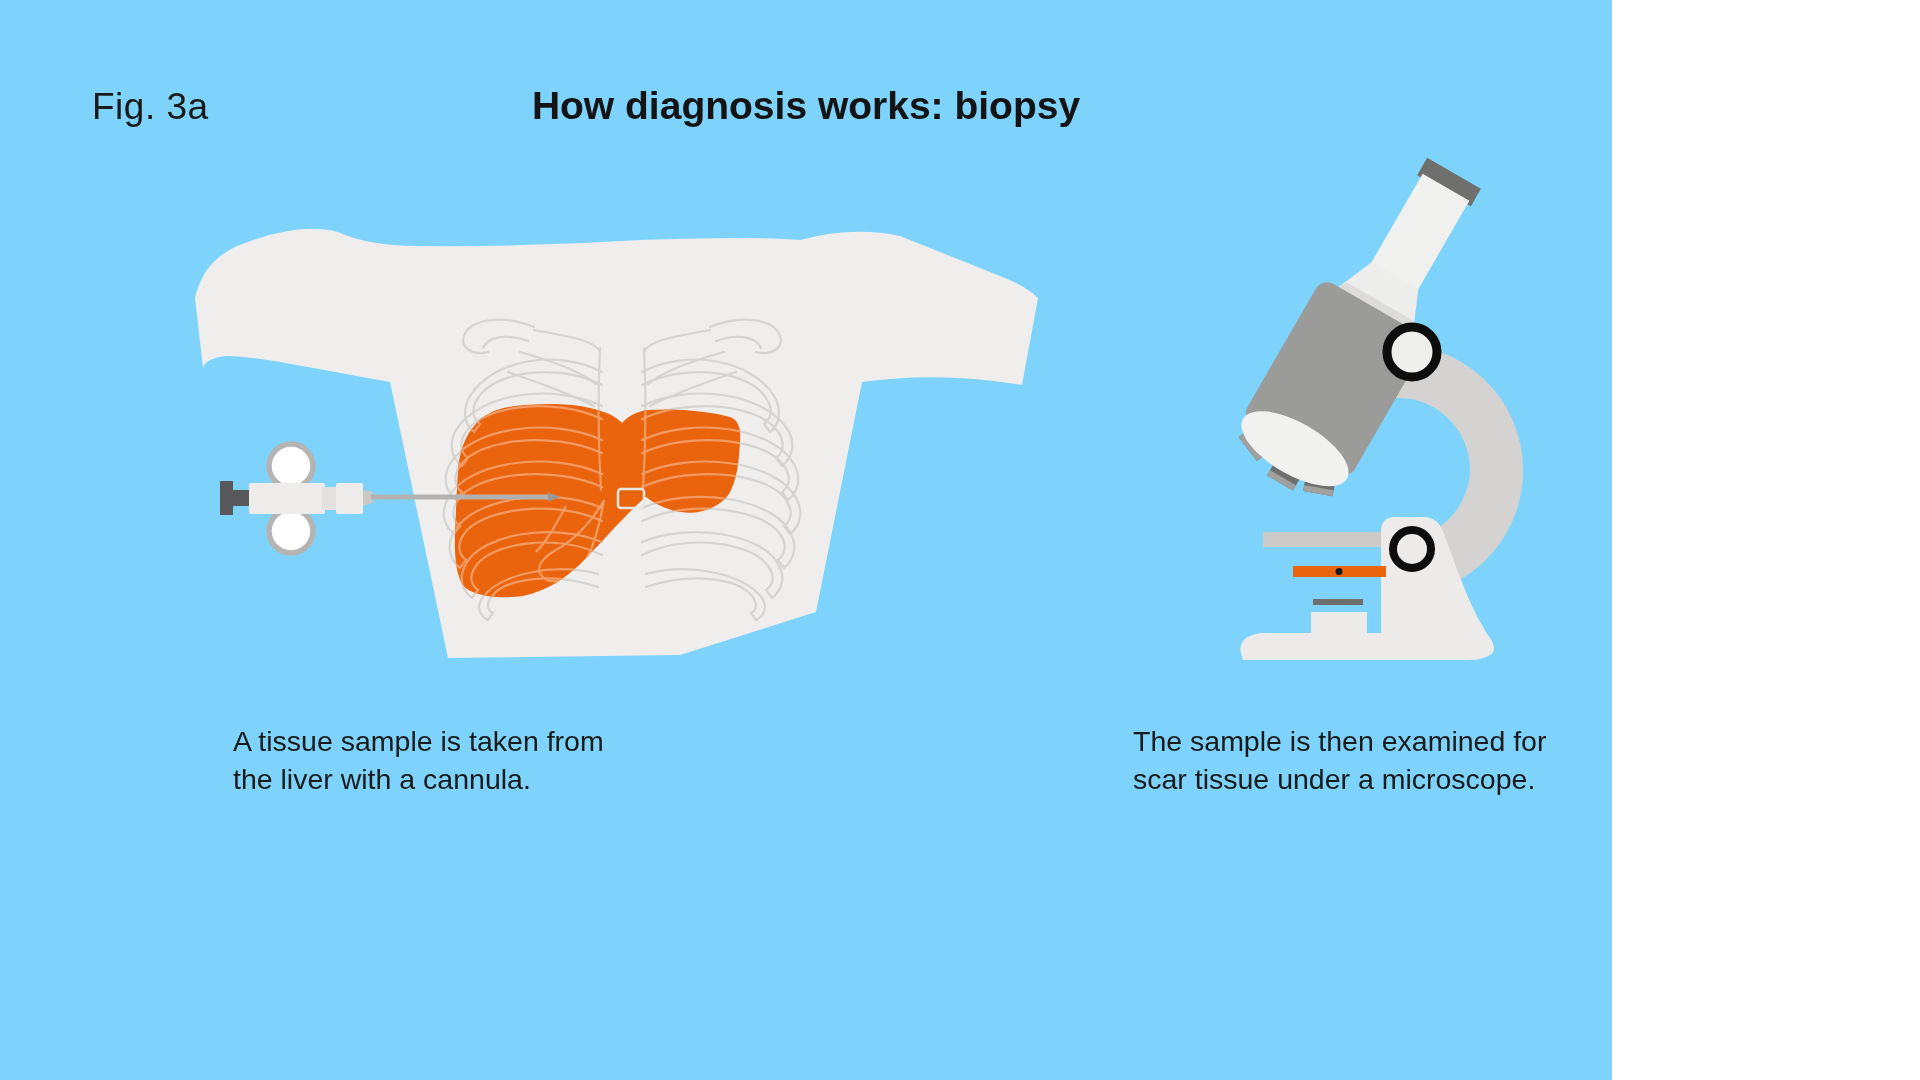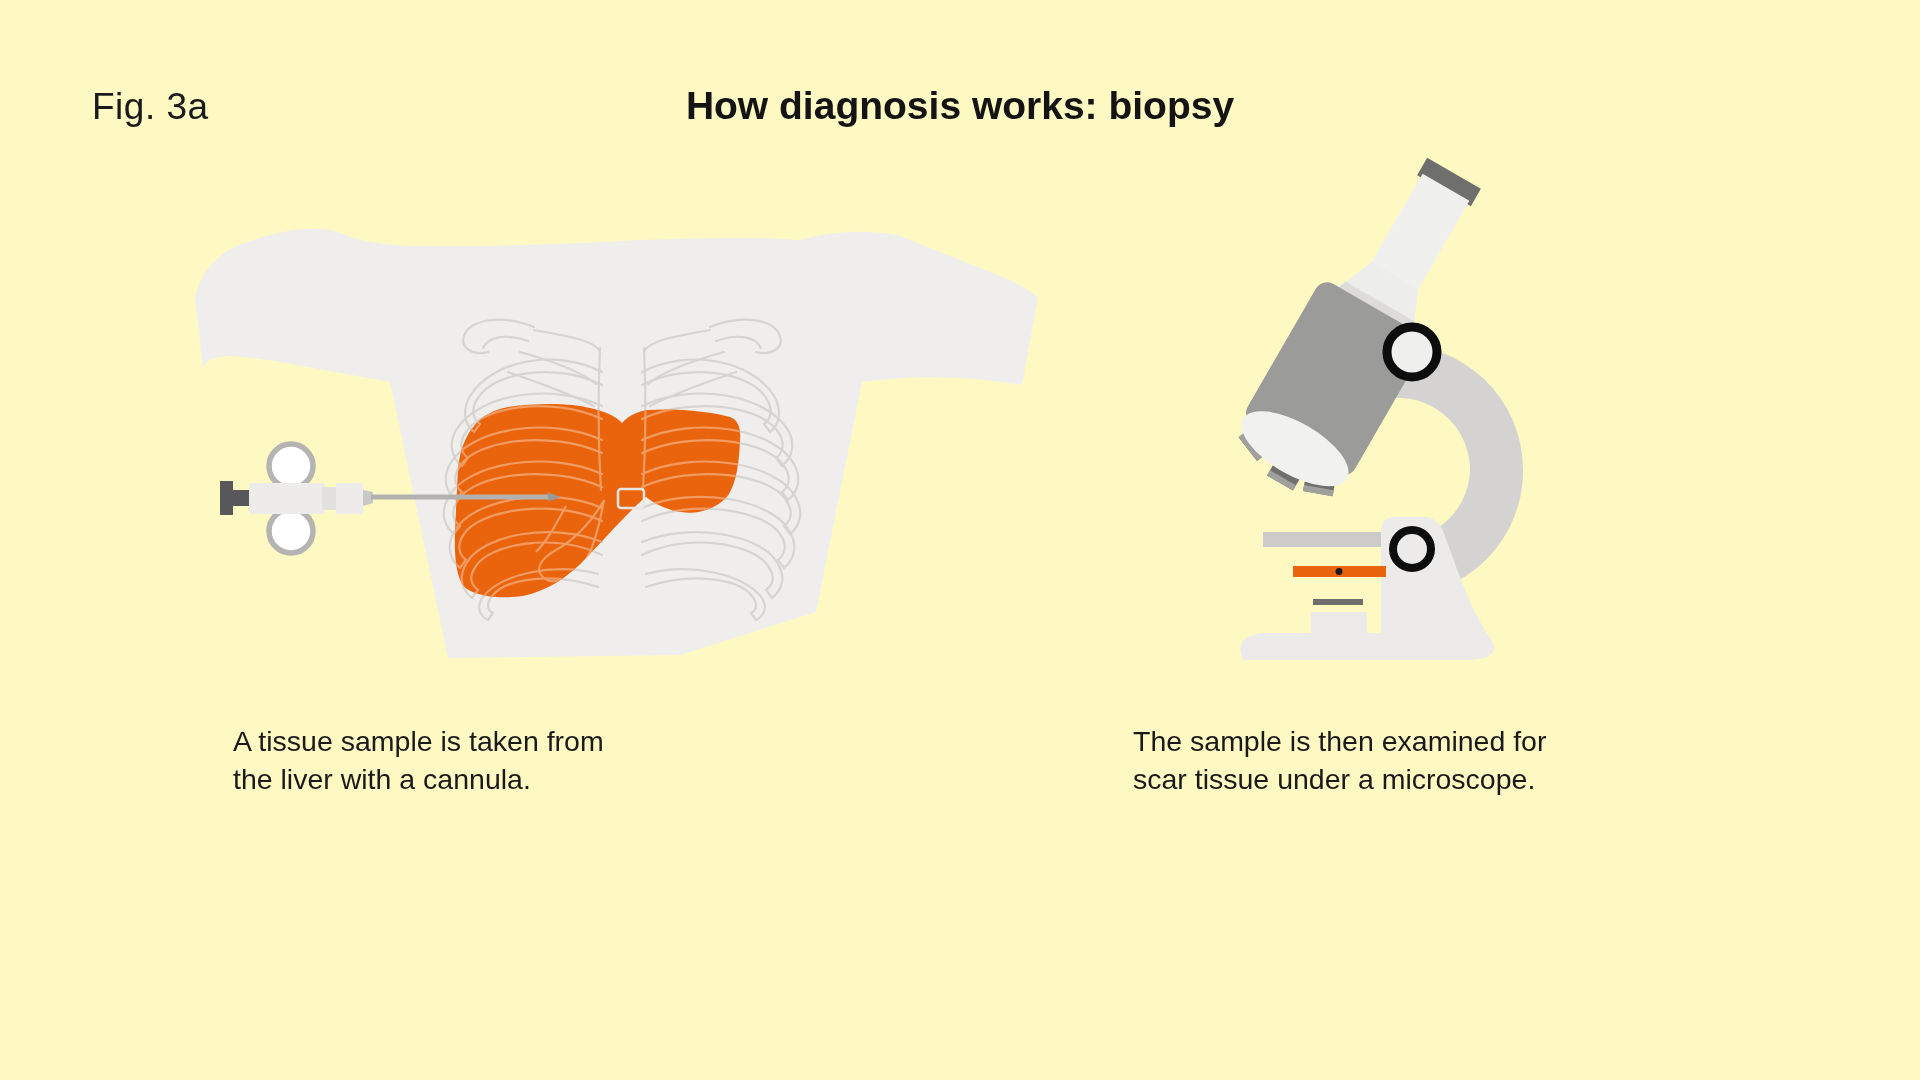--- a/index.html
+++ b/index.html
@@ -1,16 +1,16 @@
 <!DOCTYPE html>
 <html><head>
 <meta charset="utf-8">
 <style>
   html,body{margin:0;padding:0;background:#fff;}
-  .page{position:relative;width:1920px;height:1080px;background:#fef9c3;overflow:hidden;
+  .page{position:relative;width:1612px;height:1080px;background:#7dd3fc;overflow:hidden;
         font-family:"Liberation Sans","DejaVu Sans",sans-serif;color:#1a1a1a;}
   .fig-label{position:absolute;left:92px;top:88px;font-size:37px;font-weight:400;
              letter-spacing:0.5px;color:#1a1a1a;line-height:1;}
   .page-title{position:absolute;left:0;right:0;top:86px;margin:0;text-align:center;
               font-size:39px;font-weight:700;color:#141414;line-height:1;}
   .illustration-svg{position:absolute;left:0;top:0;}
   .caption{position:absolute;top:722px;font-size:28.5px;line-height:38px;color:#1a1a1a;}
   .caption-biopsy{left:233px;}
   .caption-microscope{left:1133px;}
 </style>

